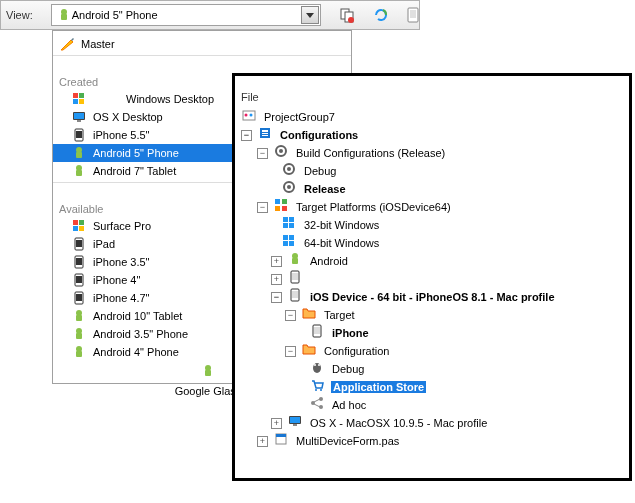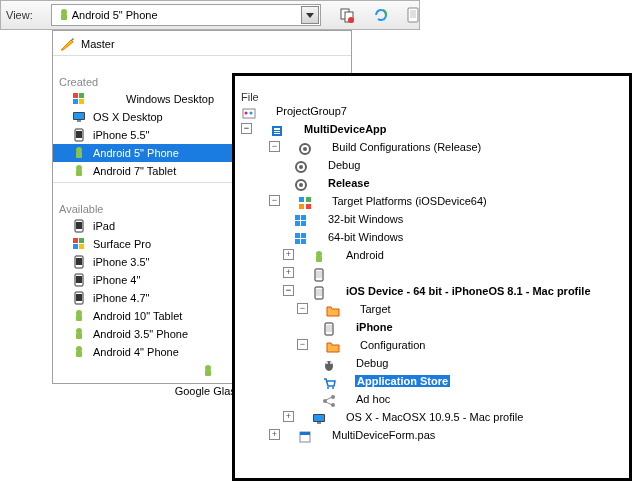--- a/index.html
+++ b/index.html
@@ -59,22 +59,22 @@
   
   .project-panel {
     position: absolute; top: 73px; left: 232px;
     width: 400px; height: 408px;
     border: 3px solid #000;
     background: #fff;
     padding: 13px 6px;
   }
   .file-label { color: #333; padding: 2px 0; }
   .tree-row {
-    display: flex; align-items: flex-start;
-    height: 18px; gap: 14px;
+    display: flex; align-items: flex-end;
+    height: 18px; gap: 2px;
     white-space: nowrap;
   }
   .tree-row.bold { font-weight: bold; }
   .tree-row.selected span.txt { background: #1a7be0; color: #fff; padding: 0 2px; }
   .indent { display: inline-block; flex-shrink: 0; }
   .expander {
     width: 11px; height: 11px;
     border: 1px solid #888;
     display: inline-flex; justify-content: center; align-items: center;
     font-size: 9px; line-height: 9px; color: #555;
@@ -182,45 +182,45 @@
             <rect x="4" y="6" width="6" height="6" rx="1" fill="#8bc34a"></rect>
           </svg>
         </span>
         <span>Android 7" Tablet</span>
       </div>
     </div>
   <div class="dd-section">Available</div>
   <div id="available-list">
       <div class="dd-item" style="padding-left: 18px;">
         <span class="dd-icon">
-          <svg width="10" height="14" viewBox="0 0 10 14">
-            <rect x="1" y="1" width="8" height="12" rx="1" fill="#fff" stroke="#333"></rect>
-            <rect x="2" y="3" width="6" height="7" fill="#333"></rect>
-          </svg>
-        </span>
-        <span>iPad</span>
-      </div>
-      <div class="dd-item" style="padding-left: 18px;">
-        <span class="dd-icon">
           <svg width="14" height="14" viewBox="0 0 14 14">
             <rect x="1" y="1" width="5" height="5" fill="#f44336"></rect>
             <rect x="7" y="1" width="5" height="5" fill="#4caf50"></rect>
             <rect x="1" y="7" width="5" height="5" fill="#2196f3"></rect>
             <rect x="7" y="7" width="5" height="5" fill="#ffc107"></rect>
           </svg>
         </span>
         <span>Surface Pro</span>
       </div>
       <div class="dd-item" style="padding-left: 18px;">
         <span class="dd-icon">
           <svg width="10" height="14" viewBox="0 0 10 14">
             <rect x="1" y="1" width="8" height="12" rx="1" fill="#fff" stroke="#333"></rect>
             <rect x="2" y="3" width="6" height="7" fill="#333"></rect>
           </svg>
         </span>
+        <span>iPad</span>
+      </div>
+      <div class="dd-item" style="padding-left: 18px;">
+        <span class="dd-icon">
+          <svg width="10" height="14" viewBox="0 0 10 14">
+            <rect x="1" y="1" width="8" height="12" rx="1" fill="#fff" stroke="#333"></rect>
+            <rect x="2" y="3" width="6" height="7" fill="#333"></rect>
+          </svg>
+        </span>
         <span>iPhone 3.5"</span>
       </div>
       <div class="dd-item" style="padding-left: 18px;">
         <span class="dd-icon">
           <svg width="10" height="14" viewBox="0 0 10 14">
             <rect x="1" y="1" width="8" height="12" rx="1" fill="#fff" stroke="#333"></rect>
             <rect x="2" y="3" width="6" height="7" fill="#333"></rect>
           </svg>
         </span>
         <span>iPhone 4"</span>
@@ -290,21 +290,21 @@
   <div class="tree-row bold">
     <span class="expander">−</span>
     <span class="tree-icon">
         <svg width="14" height="14" viewBox="0 0 14 14">
           <rect x="2" y="2" width="10" height="10" fill="#1976d2"></rect>
           <rect x="4" y="4" width="6" height="2" fill="#fff"></rect>
           <rect x="4" y="7" width="6" height="1" fill="#fff"></rect>
           <rect x="4" y="9" width="6" height="1" fill="#fff"></rect>
         </svg>
       </span>
-    <span class="txt">MultiDeviceApp</span>
+    <span class="txt">Configurations</span>
   </div>
 
   <div class="tree-row">
     <span class="indent" style="width:14px"></span>
     <span class="expander">−</span>
     <span class="tree-icon">
         <svg width="14" height="14" viewBox="0 0 14 14">
           <circle cx="7" cy="7" r="5" fill="none" stroke="#616161" stroke-width="2"></circle>
           <circle cx="7" cy="7" r="2" fill="#616161"></circle>
         </svg>

